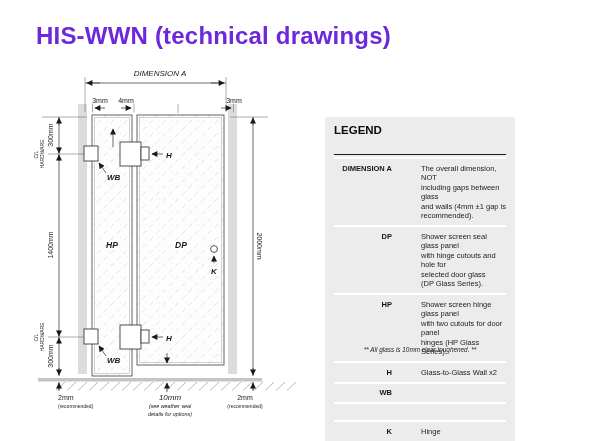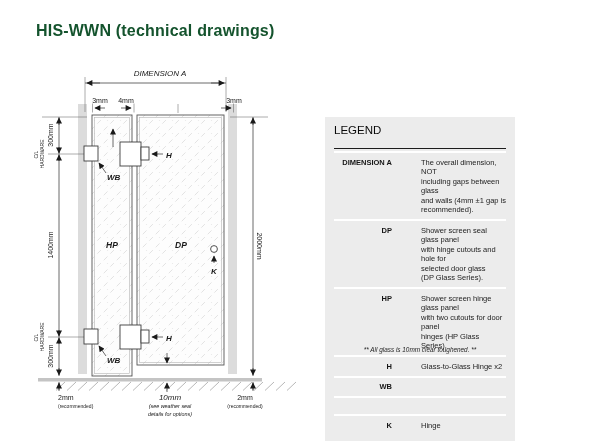--- a/index.html
+++ b/index.html
@@ -1,35 +1,35 @@
 <!DOCTYPE html>
 <html><head>
 <meta charset="utf-8">
 <style>
   html,body{margin:0;padding:0;background:#fff;}
   #page{position:relative;width:600px;height:441px;background:#fff;overflow:hidden;
         font-family:"Liberation Sans","DejaVu Sans",sans-serif;color:#111;}
-  #page-title{position:absolute;left:36px;top:22px;font-size:16px;font-weight:bold;
-        letter-spacing:.2px;color:#14532d;}
+  #page-title{position:absolute;left:36px;top:22px;font-size:24px;font-weight:bold;
+        letter-spacing:.2px;color:#6d28d9;}
   
   #drawing{position:absolute;left:0;top:0;}
   .dim-text{font-size:7px;fill:#1a1a1a;}
   .dim-text-sm{font-size:5px;fill:#1a1a1a;}
   .dim-a{font-size:8px;font-style:italic;fill:#1a1a1a;}
   .panel-lbl{font-size:8.5px;font-weight:bold;font-style:italic;fill:#1a1a1a;}
   .hw-lbl{font-size:8px;font-weight:bold;font-style:italic;fill:#1a1a1a;}
   .note-it{font-style:italic;}
   .ln{stroke:#444;stroke-width:.8;fill:none;}
   .ln-thin{stroke:#666;stroke-width:.55;fill:none;}
   .hw{fill:#fff;stroke:#3d3d3d;stroke-width:.9;}
   
   #legend{position:absolute;left:325px;top:117px;width:190px;background:#ececec;
         padding:7px 9px 6px 9px;box-sizing:border-box;}
-  #legend-header{font-size:11.5px;font-weight:normal;color:#0a0a0a;
-        border-bottom:1.6px solid #1c1c1c;padding-bottom:12px;margin-bottom:2px;}
+  #legend-header{font-size:11.5px;font-weight:bold;color:#0a0a0a;
+        border-bottom:1.6px solid #1c1c1c;padding-bottom:18px;margin-bottom:2px;}
   .lg-row{display:flex;padding:4.5px 0;border-top:2px solid #fff;}
   .lg-row:first-of-type{border-top:none;}
   .lg-term{width:58px;flex:none;text-align:right;font-weight:bold;font-size:7.5px;
         padding-right:7px;line-height:9.5px;color:#161616;}
   .lg-desc{flex:1;font-size:7.5px;line-height:9.5px;color:#222;margin-left:22px;}
   .lg-empty{height:7px;}
   .nowrap{white-space:nowrap;}
   #legend-footnote{position:absolute;left:325px;top:346px;width:190px;text-align:center;
         font-size:6.4px;font-style:italic;color:#1d1d1d;}
 </style>
@@ -230,21 +230,21 @@
       <div class="lg-desc">
         <div>Shower screen hinge glass panel</div>
         <div>with two cutouts for door panel</div>
         <div>hinges (HP Glass Series).</div>
       </div>
     </div>
 
     <div class="lg-row">
       <div class="lg-term">H</div>
       <div class="lg-desc">
-        <div>Glass-to-Glass Hinge x2</div>
+        <div>Glass-to-Glass Wall x2</div>
       </div>
     </div>
 
     <div class="lg-row">
       <div class="lg-term">WB</div>
     </div>
 
     <div class="lg-row lg-empty"></div>
 
     <div class="lg-row">

